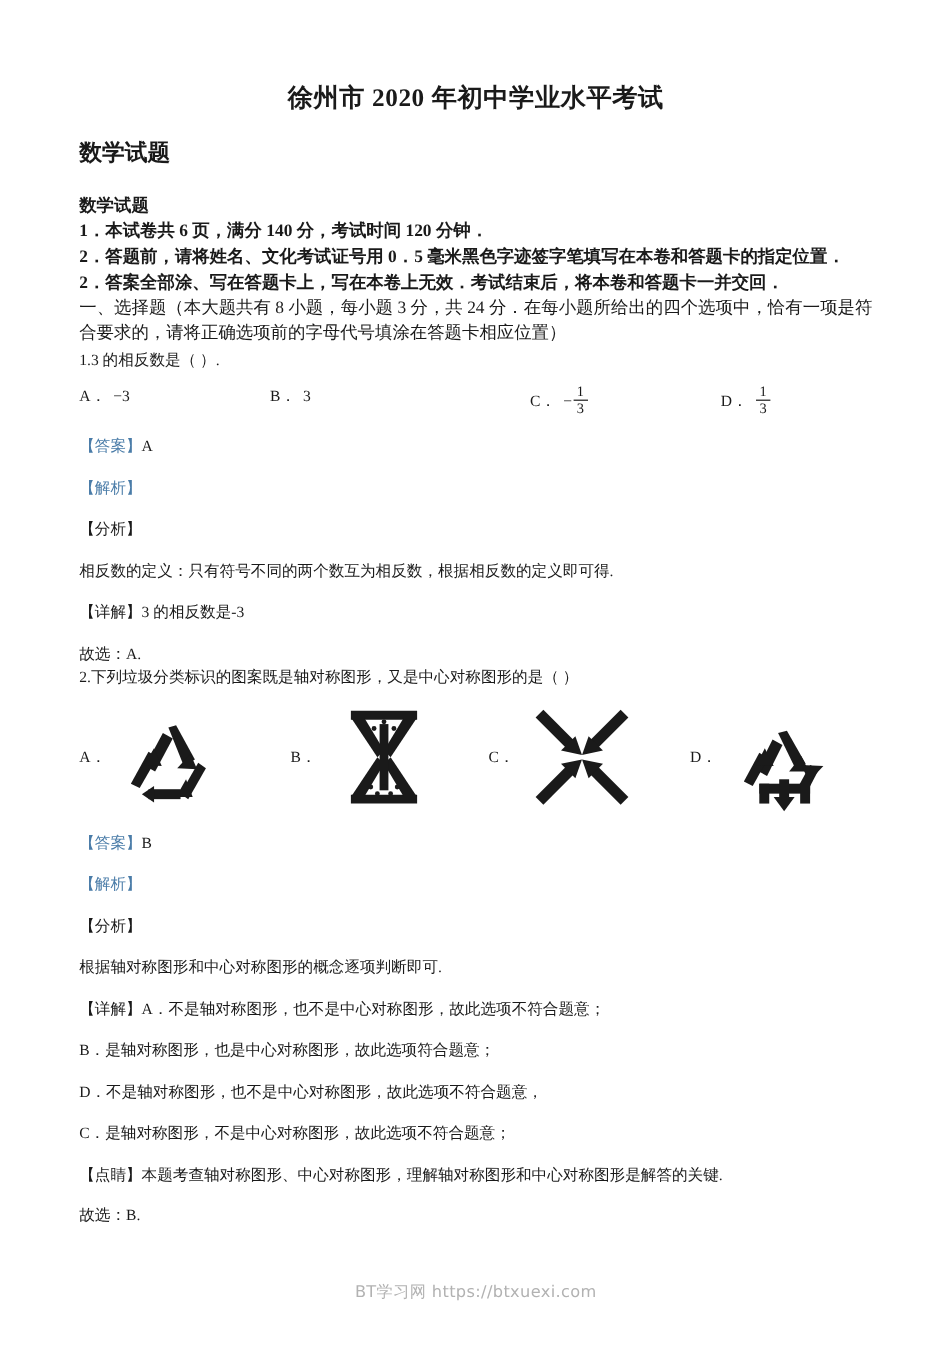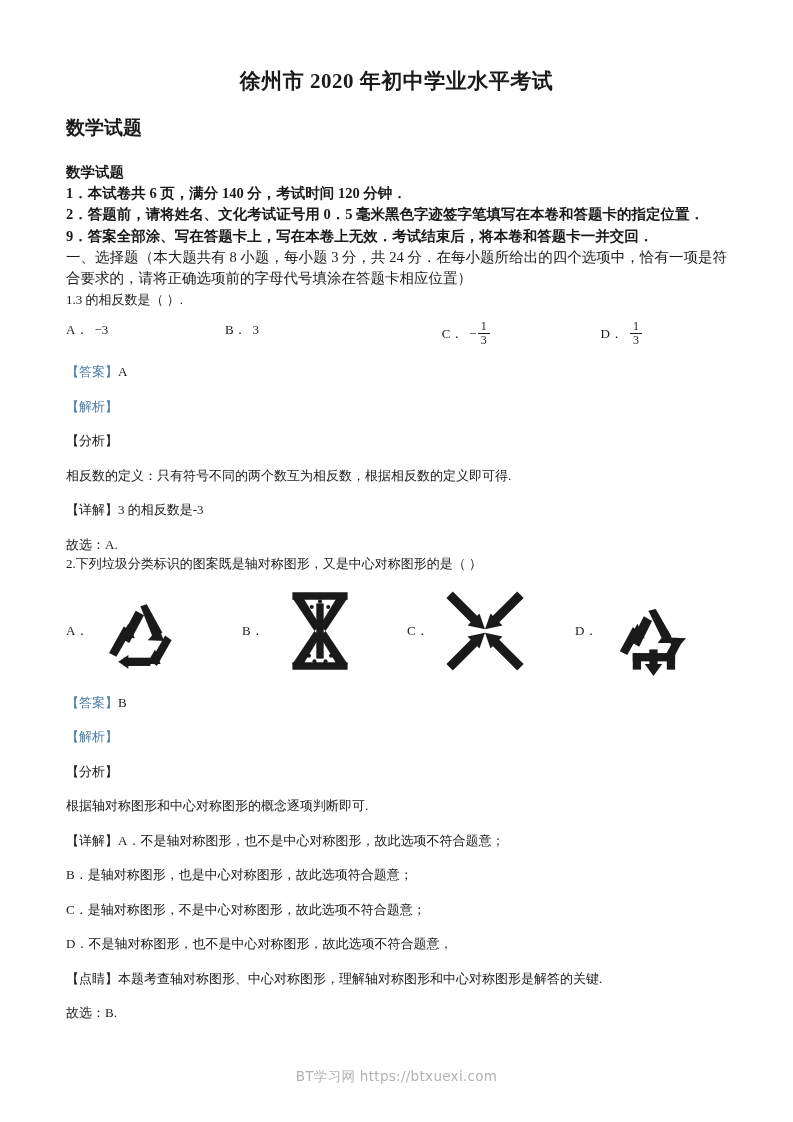--- a/index.html
+++ b/index.html
@@ -142,21 +142,21 @@
 <body>
 
 <div class="page">
 
   <h1 class="doc-title">徐州市 2020 年初中学业水平考试</h1>
   <h2 class="doc-subtitle">数学试题</h2>
 
   <div class="notice-head">数学试题</div>
   <div class="notice-line">1．本试卷共 6 页，满分 140 分，考试时间 120 分钟．</div>
   <div class="notice-line">2．答题前，请将姓名、文化考试证号用 0．5 毫米黑色字迹签字笔填写在本卷和答题卡的指定位置．</div>
-  <div class="notice-line">9．答案全部涂、写在答题卡上，写在本卷上无效．考试结束后，将本卷和答题卡一并交回．</div>
+  <div class="notice-line">2．答案全部涂、写在答题卡上，写在本卷上无效．考试结束后，将本卷和答题卡一并交回．</div>
   <div class="section-line">一、选择题（本大题共有 8 小题，每小题 3 分，共 24 分．在每小题所给出的四个选项中，恰有一项是符合要求的，请将正确选项前的字母代号填涂在答题卡相应位置）</div>
 
   <div class="q-stem">1.3 的相反数是（       ）.</div>
 
   <div class="choices">
     <div class="choice c-a">
       <span class="lab">A．</span>
       <span>−3</span>
     </div>
     <div class="choice c-b">
@@ -310,22 +310,22 @@
   </div>
   <div class="para">
     <span class="blue">【解析】</span>
   </div>
   <div class="para">【分析】</div>
   <div class="para">根据轴对称图形和中心对称图形的概念逐项判断即可.</div>
   <div class="para">
     <span>【详解】</span><span>A．不是轴对称图形，也不是中心对称图形，故此选项不符合题意；</span>
   </div>
   <div class="para">B．是轴对称图形，也是中心对称图形，故此选项符合题意；</div>
+  <div class="para">D．不是轴对称图形，也不是中心对称图形，故此选项不符合题意，</div>
   <div class="para">C．是轴对称图形，不是中心对称图形，故此选项不符合题意；</div>
-  <div class="para">D．不是轴对称图形，也不是中心对称图形，故此选项不符合题意，</div>
   <div class="para">
     <span>【点睛】</span><span>本题考查轴对称图形、中心对称图形，理解轴对称图形和中心对称图形是解答的关键.</span>
   </div>
   <div class="para">故选：B.</div>
 
   <div class="footer">BT学习网 https://btxuexi.com</div>
 
 </div>
 
 </body></html>

